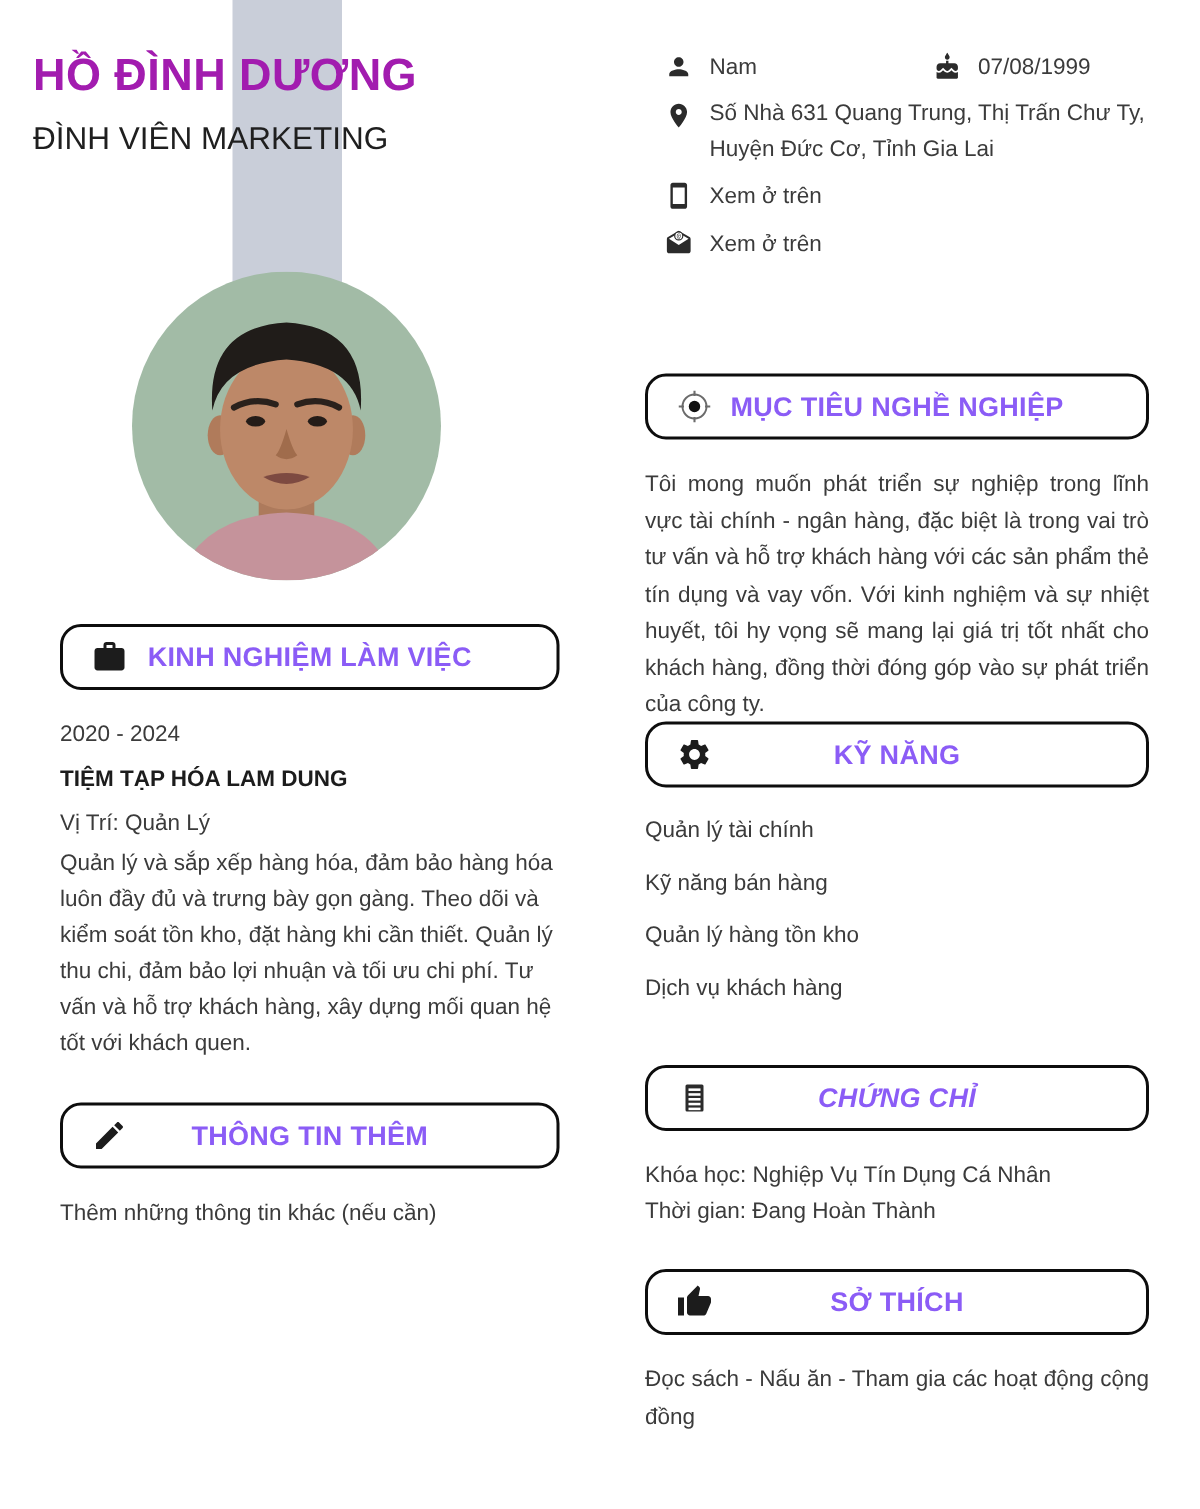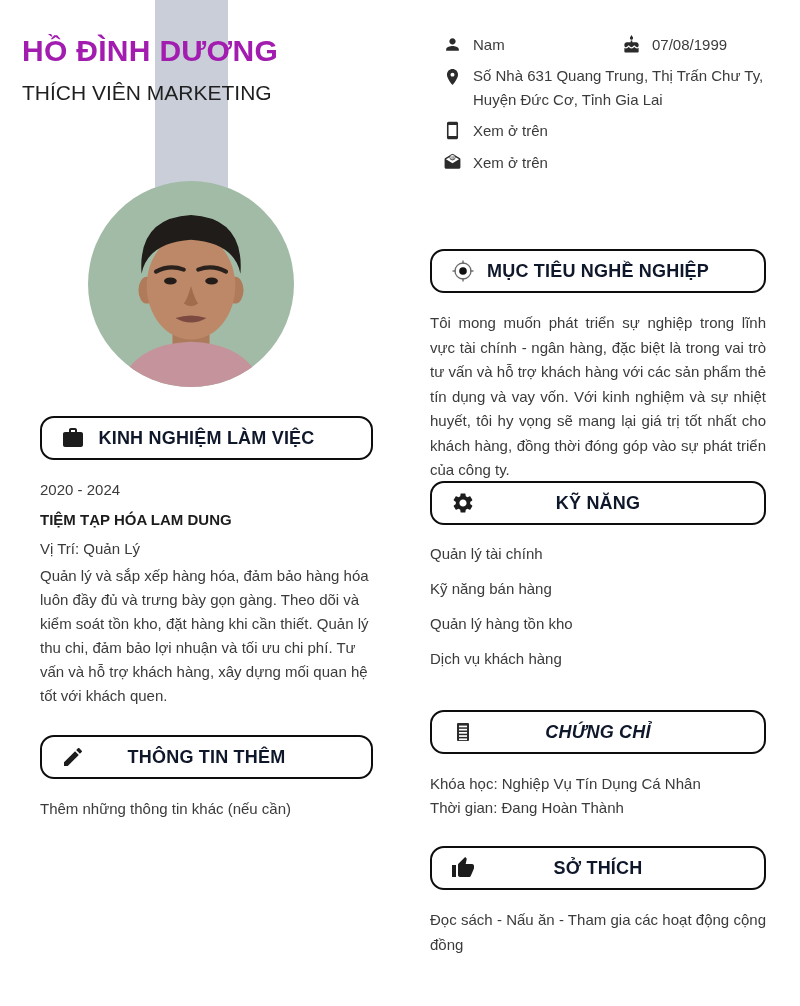--- a/index.html
+++ b/index.html
@@ -20,39 +20,39 @@
   .contact-row { position:absolute; display:flex; align-items:flex-start; gap:11px;
                  font-size:15px; line-height:24px; color:#3b3b3b; }
   .cicon { width:19px; height:19px; flex:0 0 auto; margin-top:2px; }
   .cicon-tall { width:19px; height:24px; flex:0 0 auto; margin-top:1px; }
   .addr-text { width:302px; }
 
   .sec-box { position:absolute; height:44px; border:2px solid #0d0d0d; border-radius:14px;
              background:#ffffff; display:flex; align-items:center; justify-content:center; z-index:2; }
   .sec-box .sicon { position:absolute; left:19px; top:50%; transform:translateY(-50%);
                     width:24px; height:24px; }
-  .sec-title { font-size:18px; font-weight:700; color:#0f172a; letter-spacing:0.2px; white-space:nowrap; }
+  .sec-title { font-size:18px; font-weight:700; color:#8b5cf6; letter-spacing:0.2px; white-space:nowrap; }
   .w-left { left:40px; width:333px; }
   .w-right { left:430px; width:336px; }
 
   .body-text { position:absolute; font-size:15px; line-height:24px; color:#3b3b3b; }
   .bold { font-weight:700; color:#1c1c1c; }
   .justify { text-align:justify; line-height:24.5px; }
   .skill-item { line-height:18px; margin-bottom:17px; }
 </style>
 </head>
 <body>
 
 <div class="page">
 
   <div class="band"></div>
 
   <div class="name-block">
     <div class="name">HỒ ĐÌNH DƯƠNG</div>
-    <div class="subtitle">THÍCH VIÊN MARKETING</div>
+    <div class="subtitle">ĐÌNH VIÊN MARKETING</div>
   </div>
 
   <div class="photo">
     <svg viewBox="0 0 200 200" xmlns="http://www.w3.org/2000/svg">
       <rect width="200" height="200" fill="#a2bba6"></rect>
       <rect x="82" y="138" width="36" height="34" fill="#ad7a5c"></rect>
       <path d="M30 200 Q44 158 100 156 Q156 158 170 200 Z" fill="#c5939b"></path>
       <ellipse cx="57" cy="106" rx="8" ry="13" fill="#b07b5b"></ellipse>
       <ellipse cx="143" cy="106" rx="8" ry="13" fill="#b07b5b"></ellipse>
       <ellipse cx="100" cy="102" rx="43" ry="52" fill="#bd8868"></ellipse>

